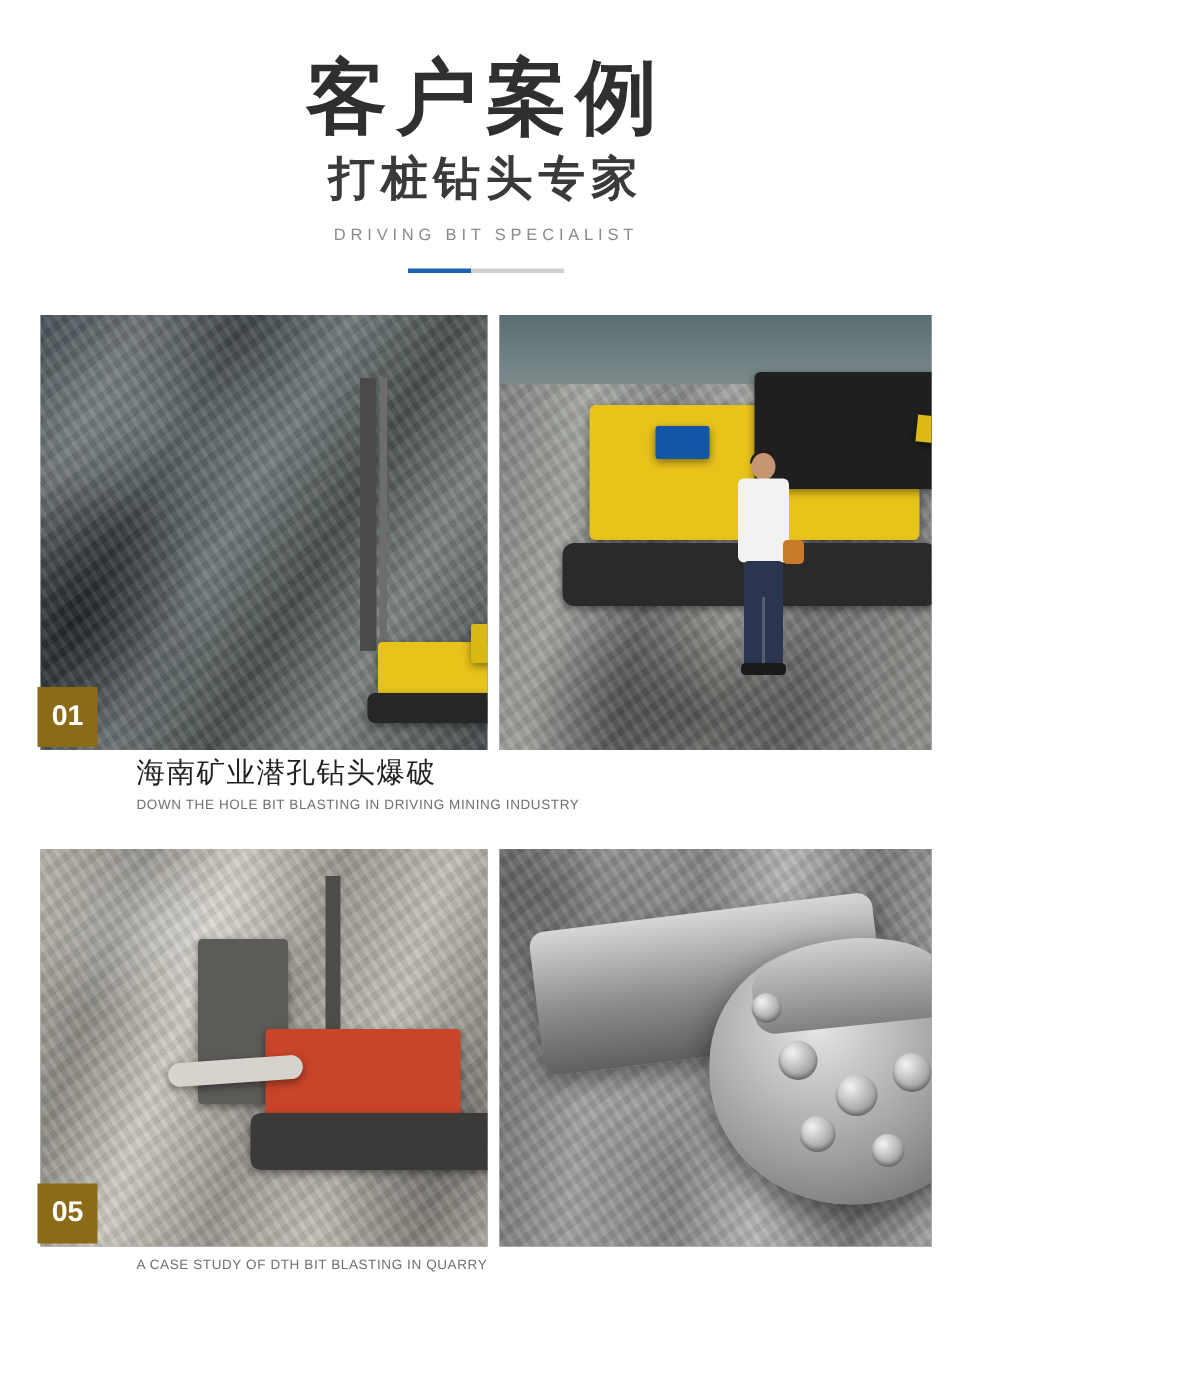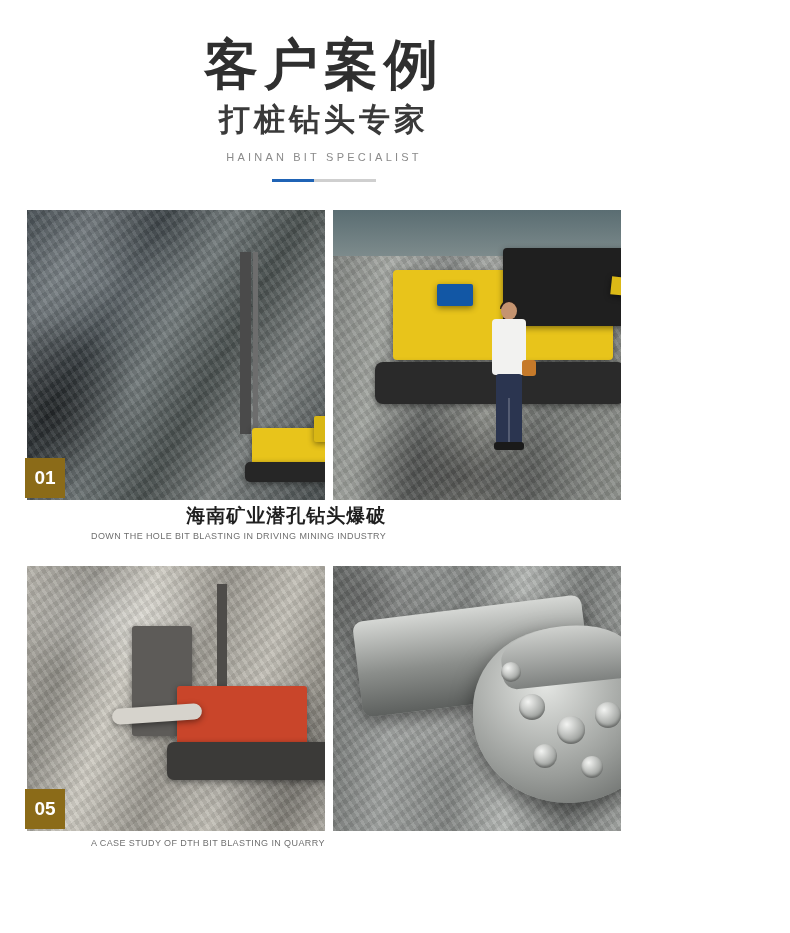--- a/index.html
+++ b/index.html
@@ -205,57 +205,56 @@
     justify-content:center;
     flex:0 0 auto;
     margin-left:-2px;
     margin-top:-28px;
     position:relative;
     z-index:3;
   }
   .cap-text { padding-left:12px; padding-top:0px; }
   .cap-cn {
     font-size:19px;
-    font-weight:bold;
+    font-weight:normal;
     color:#1f1f1f;
     letter-spacing:1px;
     line-height:1.25;
     font-family:"DejaVu Sans", sans-serif;
   }
   .cap-en {
     margin-top:3px;
     font-size:9px;
     color:#6f6f6f;
     letter-spacing:.4px;
     font-family:"Liberation Sans", sans-serif;
   }
 
   .cap-row {
     position:relative;
     height:58px;
-    text-align:right;
   }
   .cap-row .num-badge {
     position:absolute;
     left:0; top:-22px;
   }
   .cap-row .cap-text {
     position:absolute;
     left:52px; top:-4px;
   }
 </style>
 </head>
 <body>
 
 <div class="page">
 
   <div class="header">
     <div class="title-main">客户案例</div>
     <div class="title-sub">打桩钻头专家</div>
-    <div class="title-en">HAINAN BIT SPECIALIST</div>
+    <div class="title-en">DRIVING BIT SPECIALIST</div>
     <div class="rule">
       <div class="seg-a"></div>
       <div class="seg-b"></div>
     </div>
   </div>
 
   <div class="cases">
 
     <div class="case-row">
 

